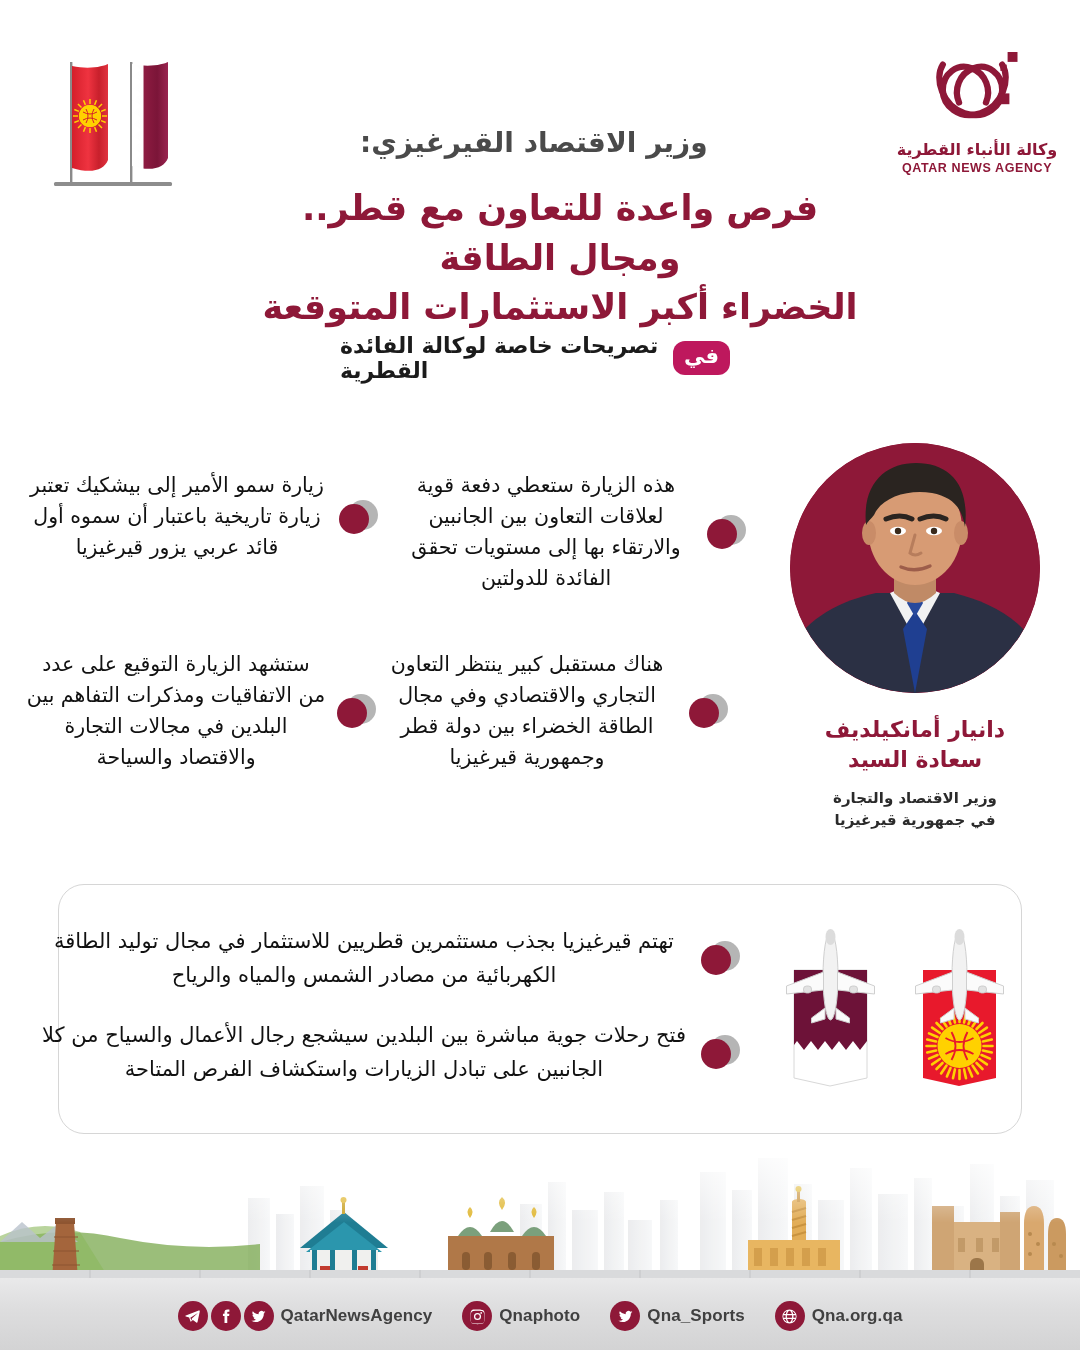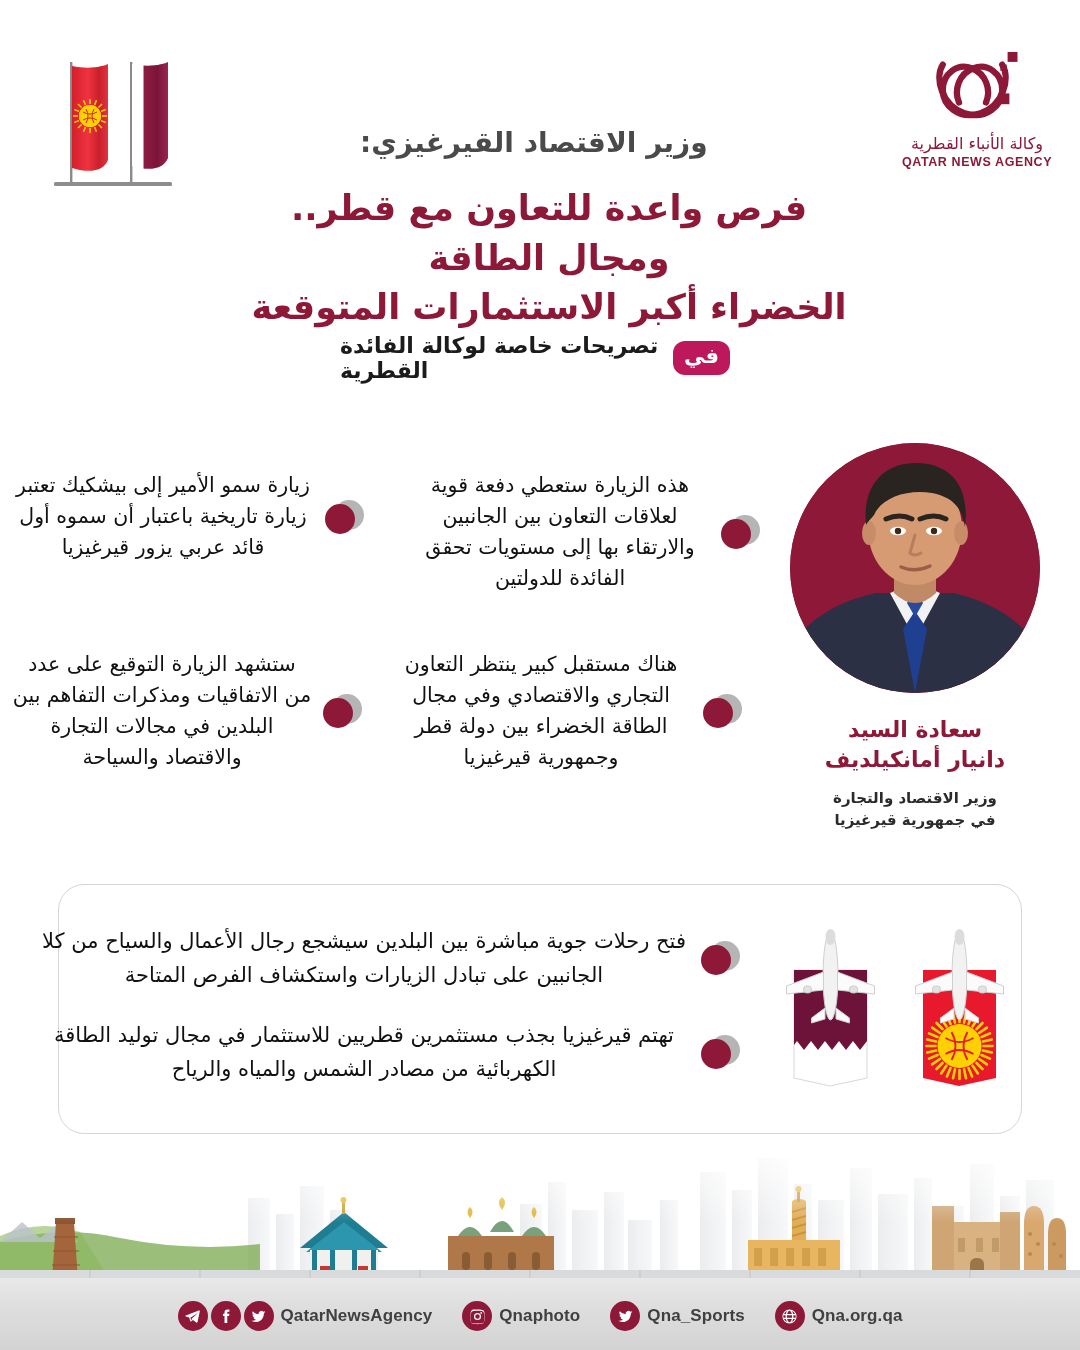--- a/index.html
+++ b/index.html
@@ -8,30 +8,30 @@
     font-family: "DejaVu Sans", "Liberation Sans", sans-serif;
     background:#ffffff; position:relative; overflow:hidden;
   }
   .page { position:relative; width:1080px; height:1350px; background:#fff; }
 
   
   .flags { position:absolute; left:46px; top:48px; width:140px; height:150px; }
   .qna-logo { position:absolute; right:18px; top:42px; width:170px; height:150px;
               display:flex; flex-direction:column; align-items:center; }
   .qna-mark { width:108px; height:92px; }
-  .qna-ar { font-size:16px; color:#8E1838; font-weight:400; letter-spacing:.2px;
-            margin-top:2px; line-height:1; }
+  .qna-ar { font-size:16px; color:#8E1838; font-weight:700; letter-spacing:.2px;
+            margin-top:8px; line-height:1; }
   .qna-en { font-size:12.5px; color:#8E1838; font-weight:700; letter-spacing:.6px;
             margin-top:4px; line-height:1; font-family:"Liberation Sans", sans-serif; }
 
   .kicker { position:absolute; right:370px; top:126px; width:350px;
             text-align:left; font-size:28px; color:#4a4a4a; font-weight:700;
             direction:rtl; }
 
-  .headline { position:absolute; right:211px; top:184px; width:640px;
+  .headline { position:absolute; right:200px; top:184px; width:640px;
               text-align:center; color:#8E1838; font-weight:800;
               font-size:35px; line-height:1.42; direction:rtl; }
 
   .subline { position:absolute; right:350px; top:333px; width:390px;
              text-align:left; font-size:22px; color:#1b1b1b; font-weight:700;
              direction:rtl; display:flex; align-items:center;
              justify-content:flex-start; gap:6px; }
   .fi-badge { background:#be185d; color:#fff; border-radius:12px;
               padding:3px 11px 6px; font-size:21px; font-weight:700;
               line-height:1.15; display:inline-block; }
@@ -39,21 +39,21 @@
   
   .marker { position:relative; width:40px; height:34px; flex:0 0 40px; }
   .marker .gray { position:absolute; right:0; top:0; width:30px; height:30px;
                   border-radius:50%; background:#b5b5b5; }
   .marker .red  { position:absolute; right:9px; top:4px; width:30px; height:30px;
                   border-radius:50%; background:#8E1838; }
 
   
   .quotes { position:absolute; left:0; top:470px; width:760px; }
   .qrow { display:flex; flex-direction:row-reverse; align-items:flex-start;
-          justify-content:space-between;margin-left:12px; }
+          justify-content:center;margin-left:12px; }
   .qrow + .qrow { margin-top:30px; }
   .qcell { display:flex; flex-direction:row; align-items:center; gap:10px; }
   .qcell.c1 { width:370px; padding-right:18px; }
   .qcell.c2 { width:350px; }
   .qtext { flex:1; text-align:center; font-size:20.5px; line-height:1.52;
            color:#111; font-weight:500; direction:rtl; }
 
   
   .portrait-wrap { position:absolute; left:790px; top:443px; width:250px; }
   .portrait { width:250px; height:250px; border-radius:50%; overflow:hidden;
@@ -254,45 +254,45 @@
           <circle cx="108" cy="88" r="3.2" fill="#3a2a1c"></circle>
           <circle cx="144" cy="88" r="3.2" fill="#3a2a1c"></circle>
 
           <path d="M125 92 L120 110 Q125 114 131 110" stroke="#b77d5c" stroke-width="3" fill="none" stroke-linecap="round"></path>
 
           <path d="M111 124 Q125 130 140 123" stroke="#9d5d4a" stroke-width="3.4" fill="none" stroke-linecap="round"></path>
         </g>
       </svg>
     </div>
     <div class="p-name">
+      <div>دانيار أمانكيلديف</div>
       <div>سعادة السيد</div>
-      <div>دانيار أمانكيلديف</div>
     </div>
     <div class="p-title">
       <div>وزير الاقتصاد والتجارة</div>
       <div>في جمهورية قيرغيزيا</div>
     </div>
   </div>
 
   <div class="panel"></div>
 
   <div class="panel-rows">
     <div class="prow">
       <span class="marker">
         <span class="gray"></span>
           <span class="red"></span>
       </span>
-      <span class="ptext">فتح رحلات جوية مباشرة بين البلدين سيشجع رجال الأعمال والسياح من كلا الجانبين على تبادل الزيارات واستكشاف الفرص المتاحة</span>
+      <span class="ptext">تهتم قيرغيزيا بجذب مستثمرين قطريين للاستثمار في مجال توليد الطاقة الكهربائية من مصادر الشمس والمياه والرياح</span>
     </div>
     <div class="prow">
       <span class="marker">
         <span class="gray"></span>
           <span class="red"></span>
       </span>
-      <span class="ptext">تهتم قيرغيزيا بجذب مستثمرين قطريين للاستثمار في مجال توليد الطاقة الكهربائية من مصادر الشمس والمياه والرياح</span>
+      <span class="ptext">فتح رحلات جوية مباشرة بين البلدين سيشجع رجال الأعمال والسياح من كلا الجانبين على تبادل الزيارات واستكشاف الفرص المتاحة</span>
     </div>
   </div>
 
   <div class="planes">
     <svg width="105" height="165" viewBox="0 0 105 165">
       <path d="M16 42 L89 42 L89 150 L52 158 L16 150 Z" fill="#e8192c"></path>
       <g transform="translate(52.5,118)">
         <circle r="22" fill="#ffd100"></circle>
         <g stroke="#ffd100" stroke-width="2.6" stroke-linecap="round">
           <line x1="0" y1="-33" x2="0" y2="-24"></line>

